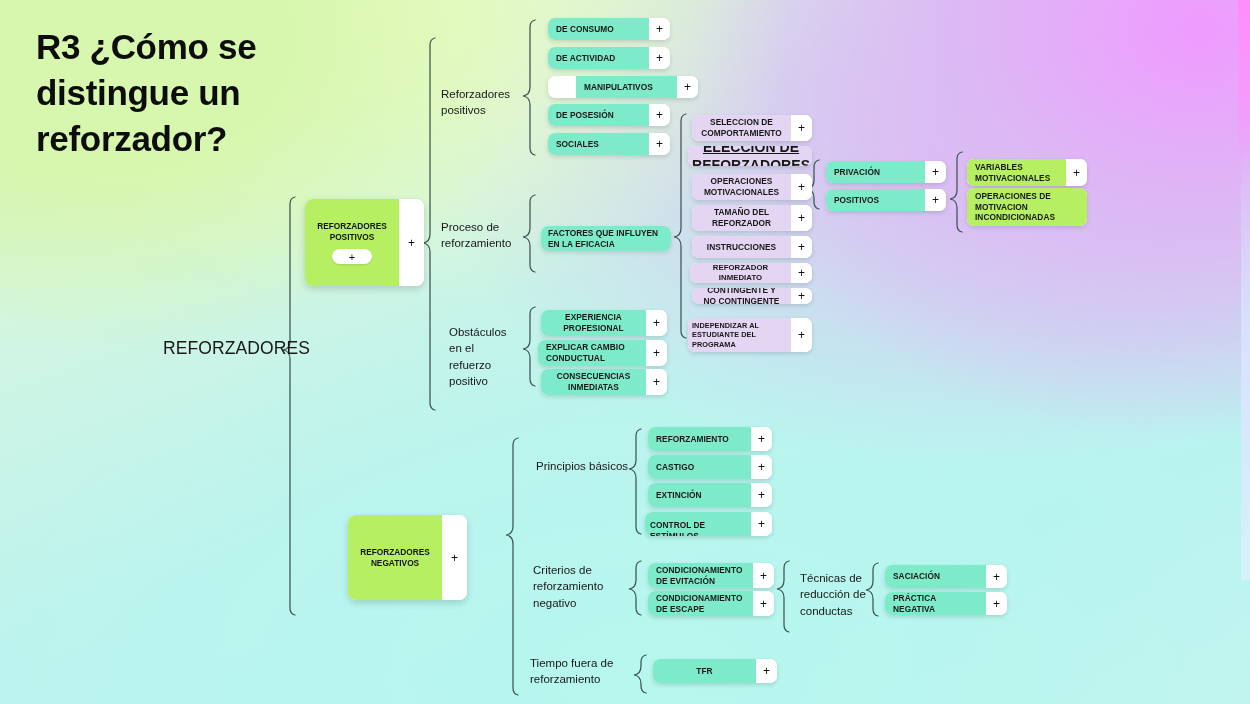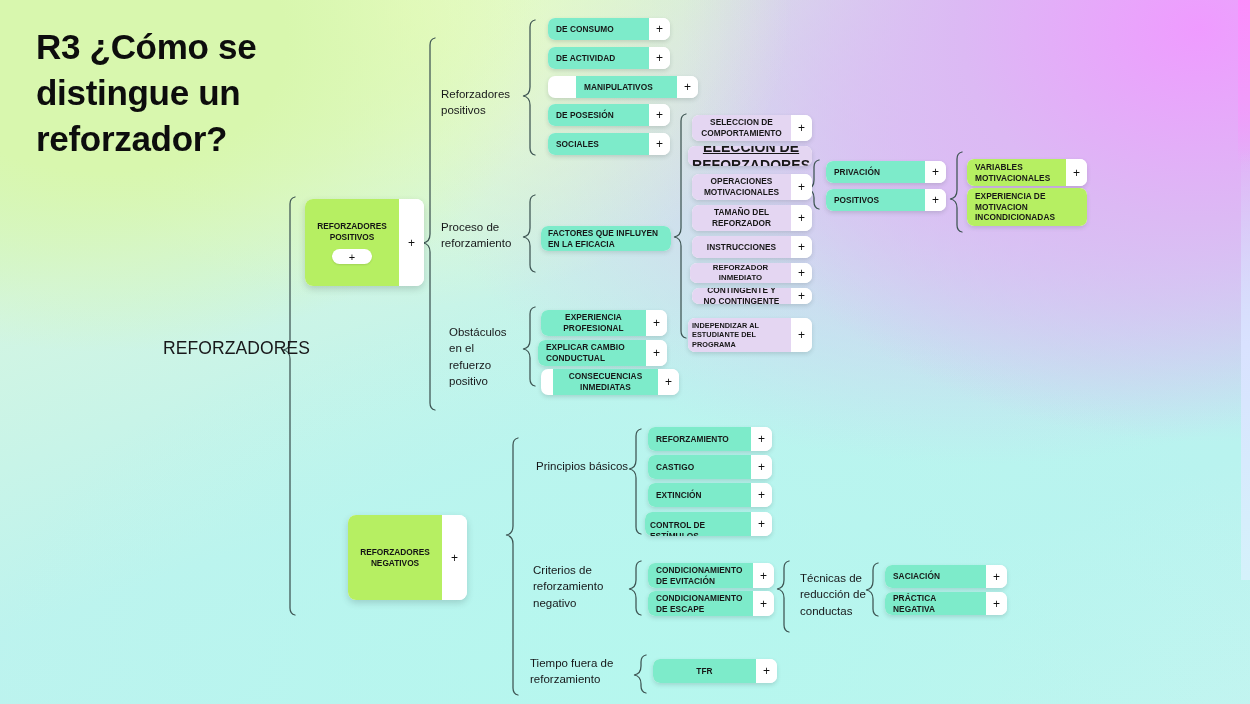--- a/index.html
+++ b/index.html
@@ -251,37 +251,37 @@
   </div>
 
   <div class="node lime lft" style="left:967px;top:159px;width:120px;height:27px;">
     <div class="body">
         <span class="lbl">VARIABLES MOTIVACIONALES</span>
       </div>
     <div class="plus">+</div>
   </div>
   <div class="node lime lft nopill" style="left:967px;top:188px;width:120px;height:38px;">
     <div class="body">
-        <span class="lbl">EXPERIENCIA DE MOTIVACION INCONDICIONADAS</span>
+        <span class="lbl">OPERACIONES DE MOTIVACION INCONDICIONADAS</span>
       </div>
   </div>
 
   <div class="node teal ctr" style="left:541px;top:310px;width:126px;height:26px;">
     <div class="body">
         <span class="lbl">EXPERIENCIA PROFESIONAL</span>
       </div>
     <div class="plus">+</div>
   </div>
   <div class="node teal lft" style="left:538px;top:340px;width:129px;height:26px;">
     <div class="body">
         <span class="lbl">EXPLICAR CAMBIO CONDUCTUAL</span>
       </div>
     <div class="plus">+</div>
   </div>
-  <div class="node teal ctr" style="left:541px;top:369px;width:126px;height:26px;padding-left:12px;">
+  <div class="node teal ctr" style="left:541px;top:369px;width:126px;height:26px;">
     <div class="body">
         <span class="lbl">CONSECUENCIAS INMEDIATAS</span>
       </div>
     <div class="plus">+</div>
   </div>
 
   <div class="node teal lft" style="left:648px;top:427px;width:124px;height:24px;">
     <div class="body">
         <span class="lbl">REFORZAMIENTO</span>
       </div>

